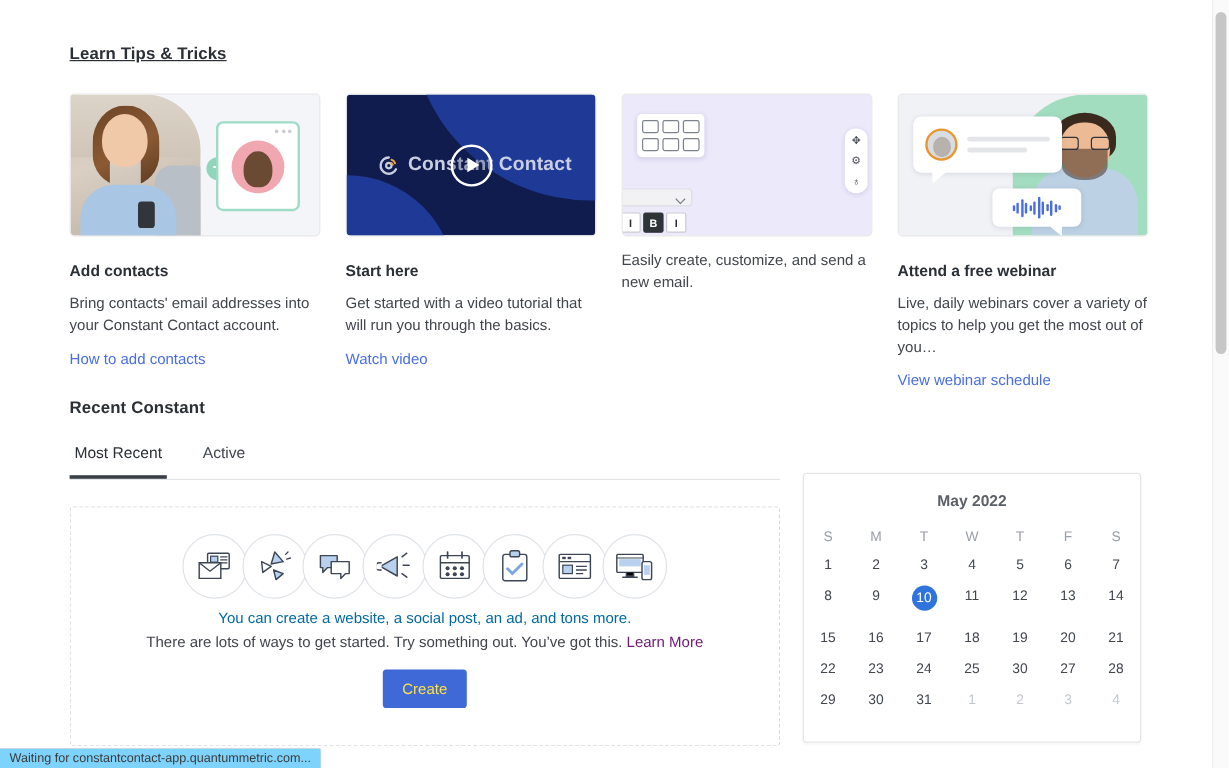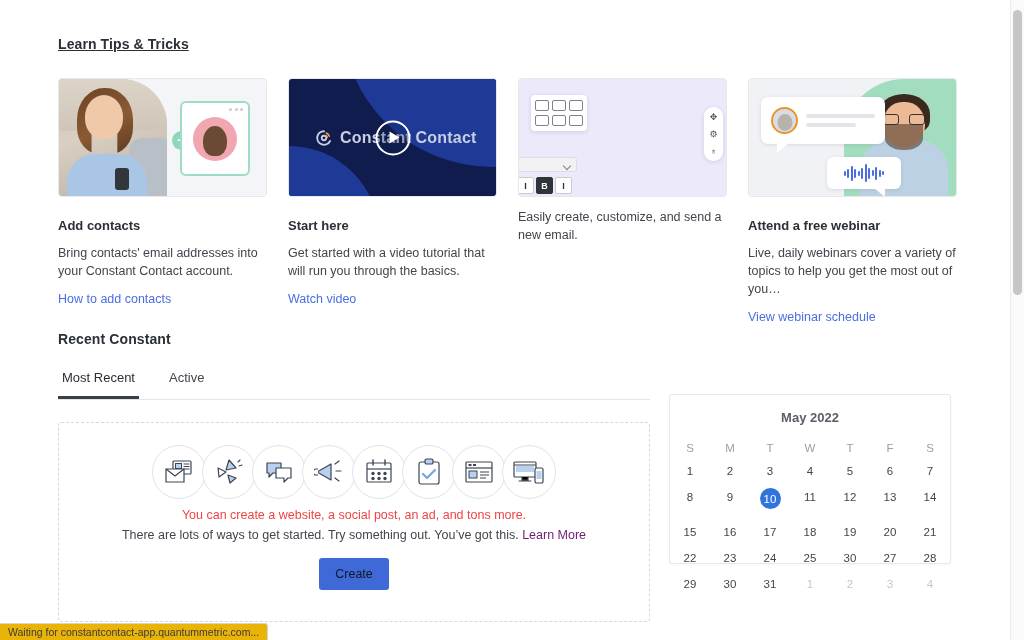--- a/index.html
+++ b/index.html
@@ -264,54 +264,54 @@
   .ic {
     width:54px;height:54px;border-radius:50%;border:1.4px solid #dfe3e8;
     background:#fff; margin-left:-4px; position:relative;
     display:flex;align-items:center;justify-content:center;
   }
   .ic:first-child{ margin-left:0; }
   .empty-h {
     text-align:center; margin-top:17px; font-size:14.5px; font-weight:bold; color:#2b3037;
   }
   .empty-p {
-    text-align:center; margin-top:9px; font-size:12.5px; color:#ef4444;
+    text-align:center; margin-top:9px; font-size:12.5px; color:#0369a1;
   }
   .empty-p2 { text-align:center; margin-top:6px; font-size:12.5px; color:#41454c; }
   .link-inline { color:#701a75; cursor:pointer; }
   .btn-create {
-    display:block; margin:16px auto 0; background:#3f69d6; color:#0f172a;
+    display:block; margin:16px auto 0; background:#3f69d6; color:#fde047;
     border:none; border-radius:3px; font-size:12.5px; padding:9px 16px;
     font-family:"Liberation Sans", sans-serif; cursor:pointer;
   }
 
   
   .cal {
-    position:absolute; left:669px; top:394px; width:282px; height:170px;
+    position:absolute; left:669px; top:394px; width:282px; height:225px;
     background:#fff; border:1px solid #e6e7ea; border-radius:3px;
     box-shadow:0 1px 2px rgba(0,0,0,.03);
   }
   .cal-title { text-align:center; margin-top:15px; font-size:13px; font-weight:bold; color:#5b6068; }
   .cal-grid { display:grid; grid-template-columns:repeat(7,1fr); margin-top:13px; }
   .cal-dow { text-align:center; font-size:11.5px; color:#9aa0a8; padding:4px 0; }
   .cal-d {
     text-align:center; font-size:11.5px; color:#41454c; padding:7px 0;
     cursor:pointer; position:relative;
   }
   .cal-d.muted { color:#c3c7cd; }
   .cal-d.sel span {
     display:inline-flex; align-items:center; justify-content:center;
     width:21px;height:21px;border-radius:50%;background:#2f73dd;color:#fff;
     position:relative; top:-3px;
   }
 
   
   .status {
     position:absolute; left:0; bottom:0; height:17px; padding:0 8px;
-    background:#eab308; border-top:1px solid #d5d5d5; border-right:1px solid #d5d5d5;
+    background:#7dd3fc; border-top:1px solid #d5d5d5; border-right:1px solid #d5d5d5;
     font-size:10.5px; color:#3c3c3c; line-height:17px; border-radius:0 3px 0 0;
   }
   .cc-logo { width:18px;height:18px; }
 </style>
 </head>
 <body>
 
 <div class="page">
 
   <div class="scroll-track">

